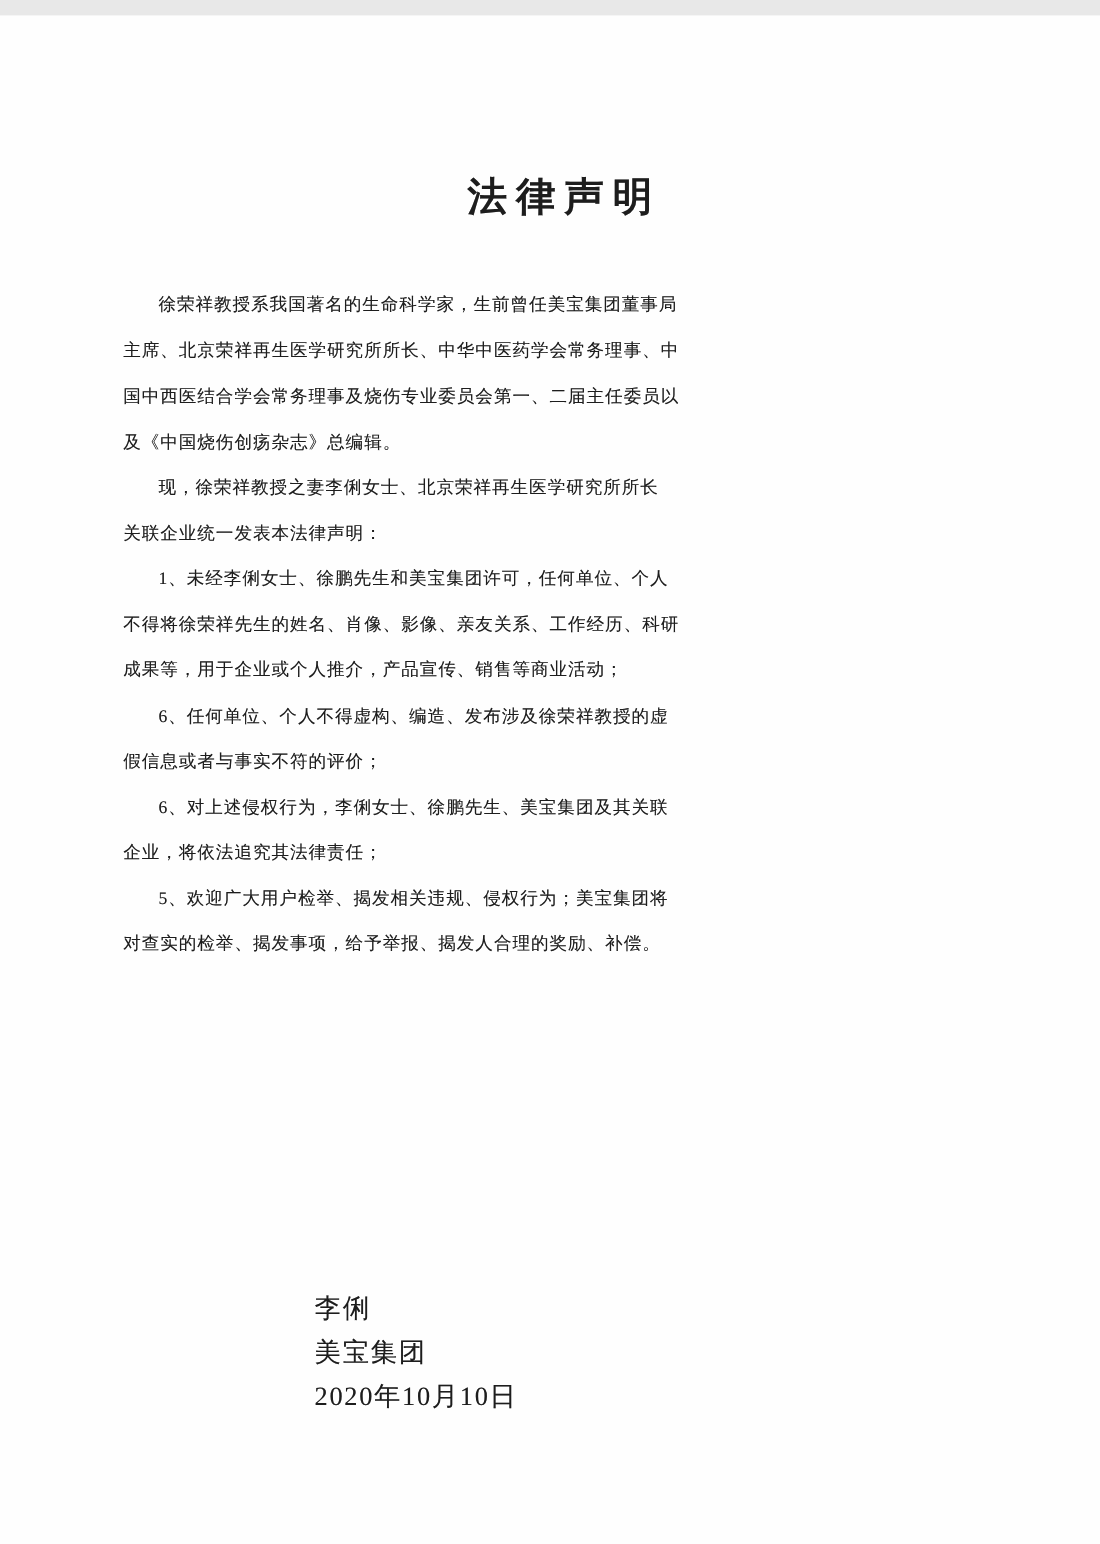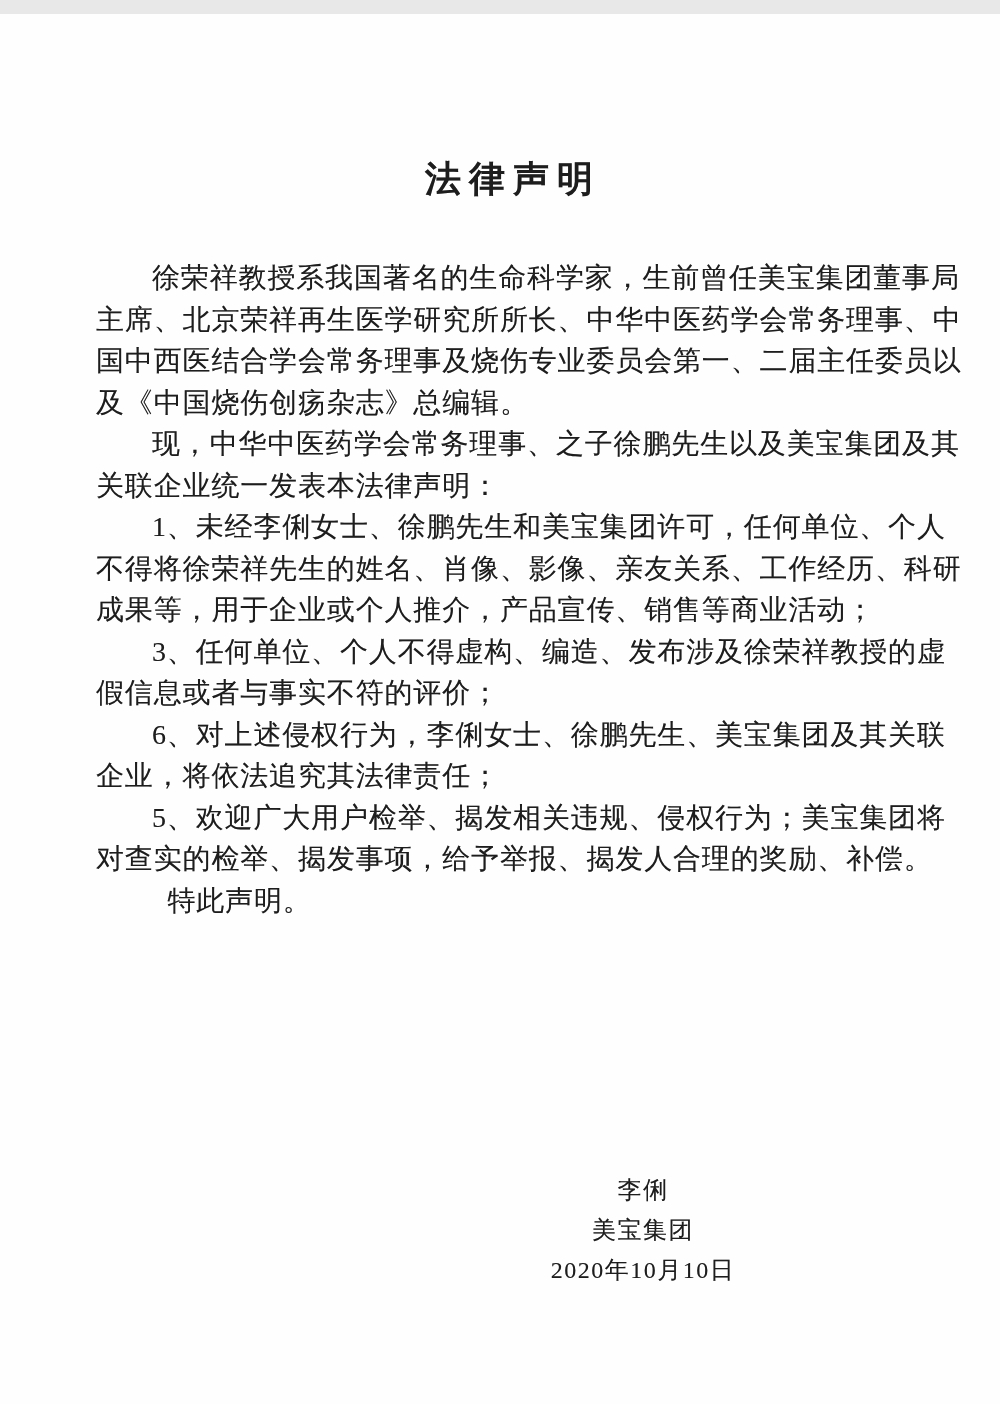--- a/index.html
+++ b/index.html
@@ -26,41 +26,41 @@
     text-align: center;
     font-size: 36px;
     font-weight: 600;
     letter-spacing: 8px;
     line-height: 42px;
     text-shadow: 0 0 0.6px rgba(30,30,30,0.45);
   }
   .doc-body {
     position: absolute;
     top: 243px;
-    left: 96px;
+    left: 112px;
     width: 782px;
-    font-size: 28px;
+    font-size: 16px;
     line-height: 41.5px;
     letter-spacing: 0.85px;
     text-shadow: 0 0 0.6px rgba(30,30,30,0.4);
   }
   .para {
     margin: 0;
     white-space: pre;          
     text-indent: 2em;          
   }
   .para.closing {
     text-indent: 2.55em;
   }
   .signature-block {
     position: absolute;
     top: 1156px;
     left: 286px;
     width: 714px;
-    text-align: center;
+    text-align: left;
     font-size: 24px;
     line-height: 40px;
     letter-spacing: 1.5px;
     text-shadow: 0 0 0.6px rgba(30,30,30,0.4);
   }
   .sig-line {
     height: 40px;
   }
 </style>
 </head>
@@ -68,32 +68,31 @@
 
 <div class="page">
 
   <h1 class="doc-title">法律声明</h1>
 
   <div class="doc-body">
     <p class="para">徐荣祥教授系我国著名的生命科学家，生前曾任美宝集团董事局
 主席、北京荣祥再生医学研究所所长、中华中医药学会常务理事、中
 国中西医结合学会常务理事及烧伤专业委员会第一、二届主任委员以
 及《中国烧伤创疡杂志》总编辑。</p>
-    <p class="para">现，中华中医药学会常务理事、之子徐鹏先生以及美宝集团及其
+    <p class="para">现，徐荣祥教授之妻李俐女士、北京荣祥再生医学研究所所长
 关联企业统一发表本法律声明：</p>
     <p class="para">1、未经李俐女士、徐鹏先生和美宝集团许可，任何单位、个人
 不得将徐荣祥先生的姓名、肖像、影像、亲友关系、工作经历、科研
 成果等，用于企业或个人推介，产品宣传、销售等商业活动；</p>
-    <p class="para">3、任何单位、个人不得虚构、编造、发布涉及徐荣祥教授的虚
+    <p class="para">6、任何单位、个人不得虚构、编造、发布涉及徐荣祥教授的虚
 假信息或者与事实不符的评价；</p>
     <p class="para">6、对上述侵权行为，李俐女士、徐鹏先生、美宝集团及其关联
 企业，将依法追究其法律责任；</p>
     <p class="para">5、欢迎广大用户检举、揭发相关违规、侵权行为；美宝集团将
 对查实的检举、揭发事项，给予举报、揭发人合理的奖励、补偿。</p>
-    <p class="para closing">特此声明。</p>
   </div>
 
   <div class="signature-block">
     <div class="sig-line">李俐</div>
     <div class="sig-line">美宝集团</div>
     <div class="sig-line">2020年10月10日</div>
   </div>
 
 </div>
 

